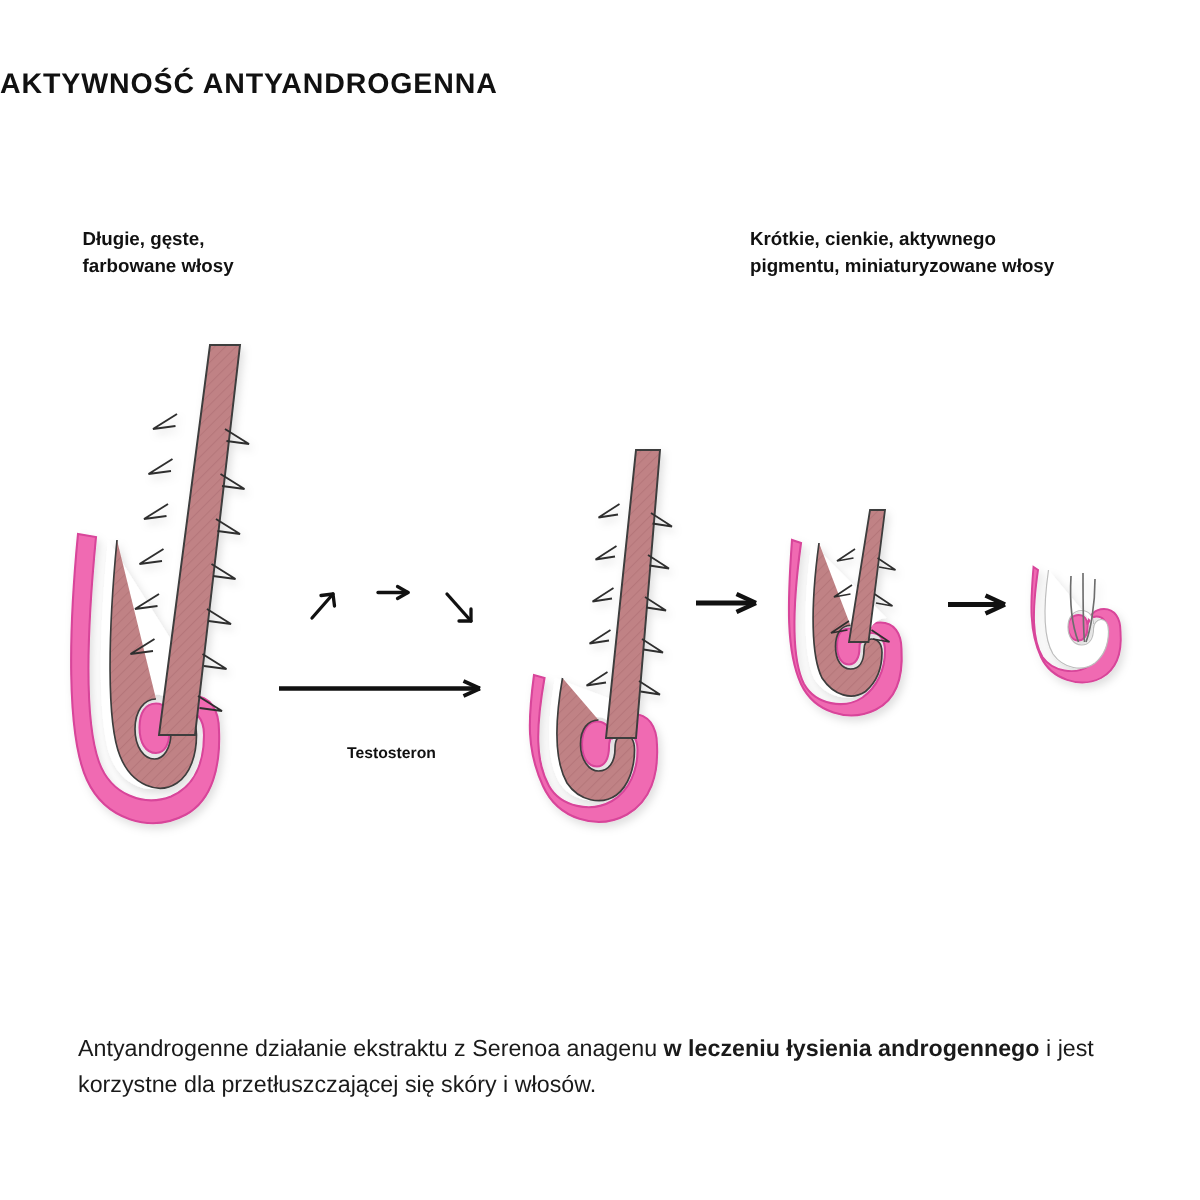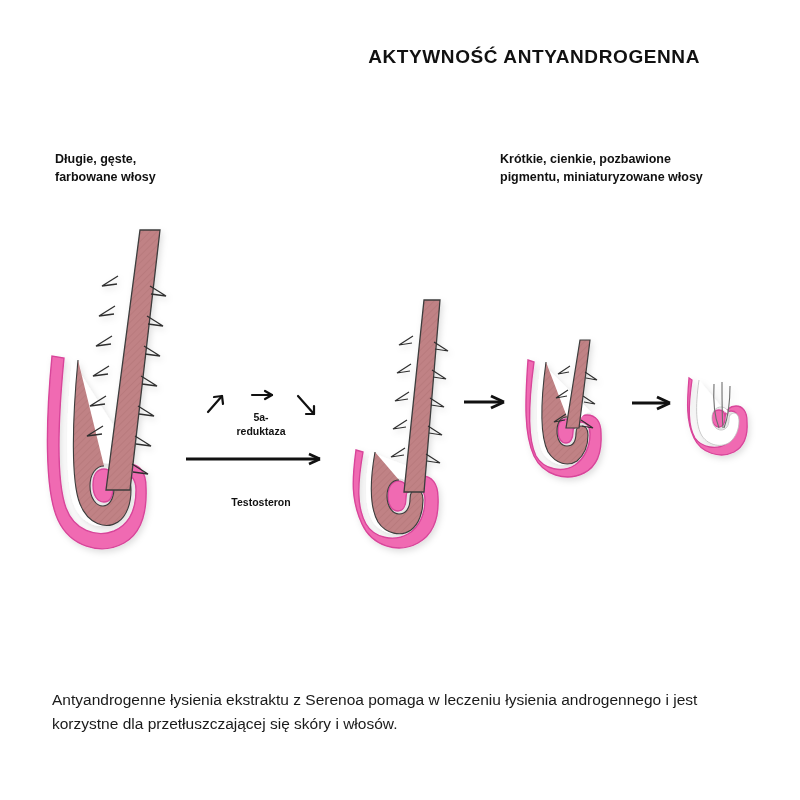--- a/index.html
+++ b/index.html
@@ -19,21 +19,21 @@
   .page {
     position: absolute;
     inset: 0;
   }
 
   .title {
     position: absolute;
     top: 46px;
     left: 0;
     width: 700px;
-    text-align: right;
+    text-align: left;
     font-size: 19px;
     font-weight: bold;
     letter-spacing: 0.6px;
     color: #111111;
   }
 
   .caption {
     position: absolute;
     font-size: 12.5px;
     font-weight: bold;
@@ -82,32 +82,32 @@
     position: absolute;
     left: 52px;
     width: 700px;
     font-size: 15.5px;
     line-height: 1.55;
     color: #1a1a1a;
   }
   .para1 { top: 608px; }
   .para2 { top: 688px; }
 
-  .inline-strong { font-weight: normal; }
+  .inline-strong { font-weight: bold; }
 </style>
 </head>
 <body>
 
 <div class="page">
 
   <div class="title">AKTYWNOŚĆ ANTYANDROGENNA</div>
 
   <div class="caption caption-left">Długie, gęste,
 farbowane włosy</div>
-  <div class="caption caption-right">Krótkie, cienkie, pozbawione
+  <div class="caption caption-right">Krótkie, cienkie, aktywnego
 pigmentu, miniaturyzowane włosy</div>
 
   <div class="diagram">
     <svg width="800" height="390" viewBox="0 0 800 390" xmlns="http://www.w3.org/2000/svg">
       <defs>
         <pattern id="hatch" width="5" height="5" patternTransform="rotate(45)" patternUnits="userSpaceOnUse">
           <rect width="5" height="5" fill="#c08285"></rect>
           <line x1="0" y1="0" x2="0" y2="5" stroke="#b5767a" stroke-width="1.4"></line>
         </pattern>
         <filter id="soft" x="-30%" y="-30%" width="170%" height="170%">
@@ -256,23 +256,21 @@
                  C712,221 716,217 721,217 C726,217 729,221 729,226" fill="#ffffff" stroke="#bdbdbd" stroke-width="0.8"></path>
 
         <g stroke="#6d6d6d" stroke-width="1.1" fill="none">
           <path d="M714,194 C713,212 715,228 719,238"></path>
           <path d="M722,192 C722,212 722,228 723,238"></path>
           <path d="M730,196 C730,214 727,230 724,238"></path>
         </g>
       </g>
     </svg>
 
-    <div class="label label-enzyme">5a-
-reduktaza</div>
     <div class="label label-testosterone">Testosteron</div>
   </div>
 
 
   <div class="body-text para2">
-    <span>Antyandrogenne łysienia ekstraktu z Serenoa pomaga </span><span class="inline-strong">w leczeniu łysienia androgennego</span><span> i jest korzystne dla przetłuszczającej się skóry i włosów.</span>
+    <span>Antyandrogenne działanie ekstraktu z Serenoa anagenu </span><span class="inline-strong">w leczeniu łysienia androgennego</span><span> i jest korzystne dla przetłuszczającej się skóry i włosów.</span>
   </div>
 
 </div>
 
 </body></html>

